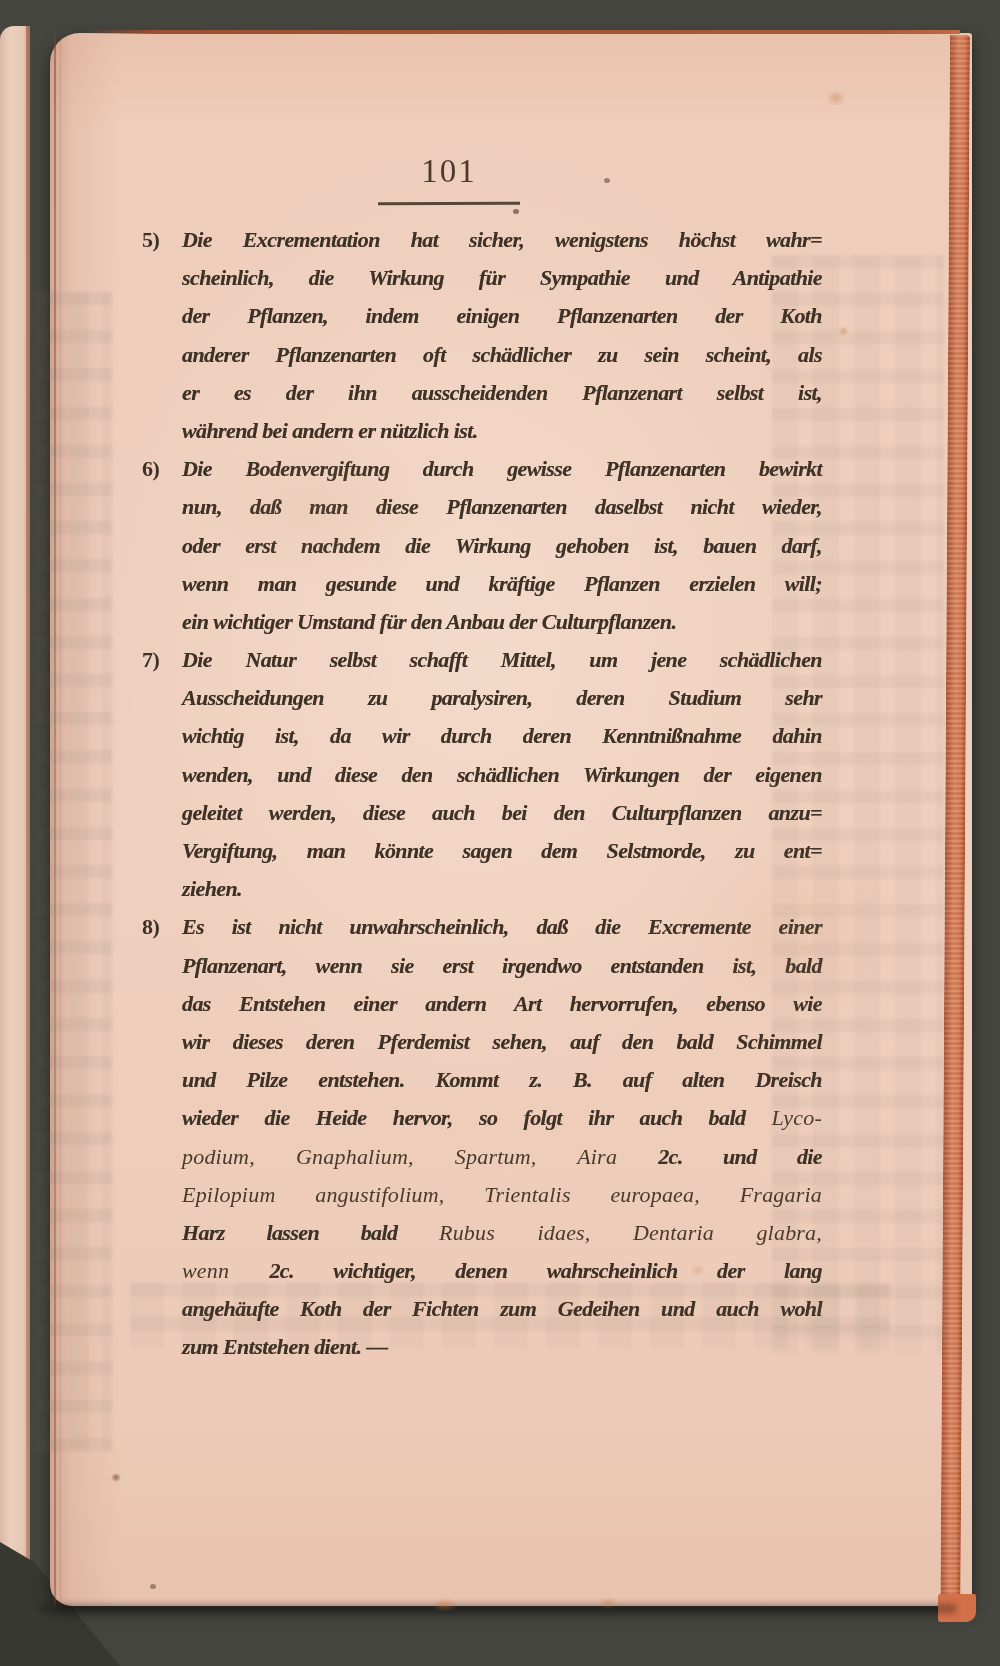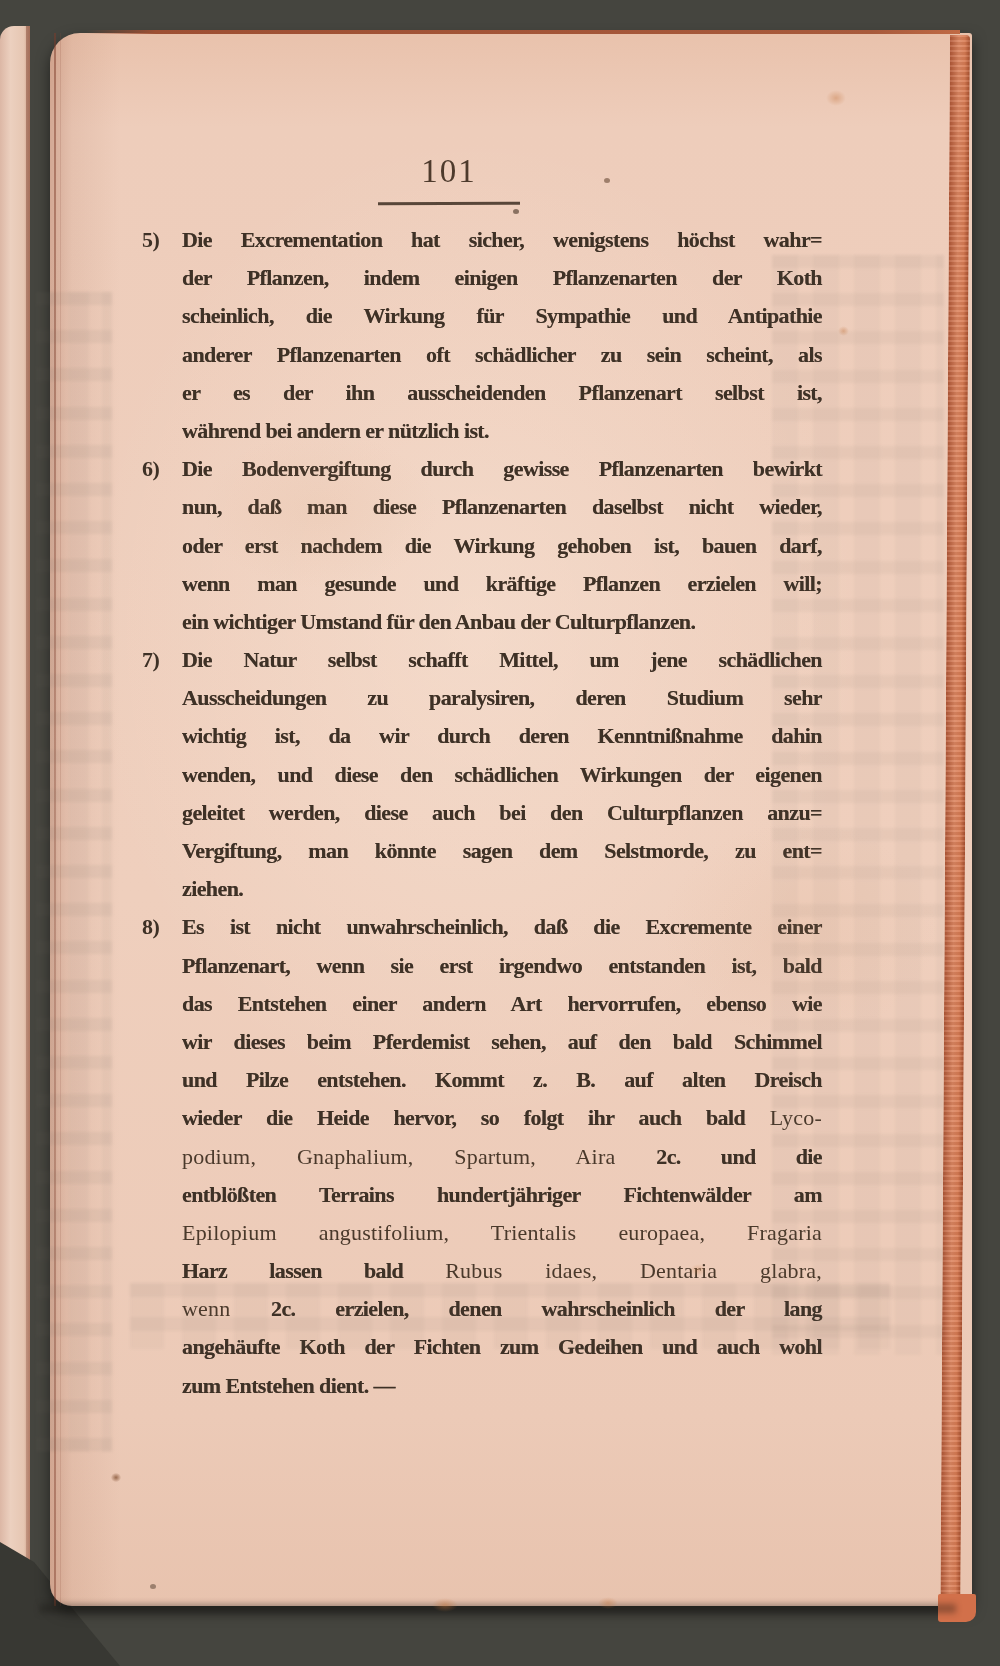--- a/index.html
+++ b/index.html
@@ -43,21 +43,21 @@
     font-size:33px;letter-spacing:2px;color:#4d3a2c;}
   .header-rule{position:absolute;left:328px;top:169px;width:142px;height:3px;background:#584639;
     transform:rotate(-.3deg);}
   
   .textblock{position:absolute;left:92px;top:188px;width:690px;color:#3e3126;}
   .item{display:flex;}
   .marker{width:40px;flex:0 0 40px;font-weight:700;font-size:22px;line-height:38.2px;
     letter-spacing:-.5px;}
   .lines{width:640px;flex:0 0 640px;}
   .line{height:38.2px;line-height:38.2px;font-size:22px;letter-spacing:-.6px;
-    text-align:justify;text-align-last:justify;}
+    text-align:justify;text-align-last:justify;font-style:italic;}
   .line.last{text-align-last:left;}
   .fraktur{font-weight:700;color:#3e3126;text-shadow:0 0 .5px rgba(62,49,38,.55);}
   .antiqua{font-weight:400;color:#4a392b;letter-spacing:.2px;}
   
   .ghost{position:absolute;filter:blur(1.6px);opacity:.55;pointer-events:none;}
   .ghost-left{left:36px;top:292px;width:76px;height:1160px;
     background:repeating-linear-gradient(180deg,rgba(104,96,86,.14) 0 13px,rgba(104,96,86,0) 13px 38.2px),
                repeating-linear-gradient(90deg,rgba(104,96,86,.10) 0 20px,rgba(104,96,86,0) 20px 33px);}
   .ghost-right{left:772px;top:255px;width:172px;height:1100px;opacity:.45;
     background:repeating-linear-gradient(180deg,rgba(104,96,86,.13) 0 13px,rgba(104,96,86,0) 13px 38.2px),
@@ -88,22 +88,22 @@
   <div class="page">
     <div class="crease"></div>
     <div class="crease2"></div>
     <div class="page-number">101</div>
     <div class="header-rule"></div>
     <div class="textblock">
         <div class="item">
           <div class="marker">5)</div>
           <div class="lines">
             <div class="line"><span class="fraktur">Die Excrementation hat sicher, wenigstens höchst wahr=</span></div>
+            <div class="line"><span class="fraktur">scheinlich, die Wirkung für Sympathie und Antipathie</span></div>
             <div class="line"><span class="fraktur">der Pflanzen, indem einigen Pflanzenarten der Koth</span></div>
-            <div class="line"><span class="fraktur">scheinlich, die Wirkung für Sympathie und Antipathie</span></div>
             <div class="line"><span class="fraktur">anderer Pflanzenarten oft schädlicher zu sein scheint, als</span></div>
             <div class="line"><span class="fraktur">er es der ihn ausscheidenden Pflanzenart selbst ist,</span></div>
             <div class="line last"><span class="fraktur">während bei andern er nützlich ist.</span></div>
           </div>
         </div>
         <div class="item">
           <div class="marker">6)</div>
           <div class="lines">
             <div class="line"><span class="fraktur">Die Bodenvergiftung durch gewisse Pflanzenarten bewirkt</span></div>
             <div class="line"><span class="fraktur">nun, daß man diese Pflanzenarten daselbst nicht wieder,</span></div>
@@ -123,28 +123,27 @@
             <div class="line"><span class="fraktur">Vergiftung, man könnte sagen dem Selstmorde, zu ent=</span></div>
             <div class="line last"><span class="fraktur">ziehen.</span></div>
           </div>
         </div>
         <div class="item">
           <div class="marker">8)</div>
           <div class="lines">
             <div class="line"><span class="fraktur">Es ist nicht unwahrscheinlich, daß die Excremente einer</span></div>
             <div class="line"><span class="fraktur">Pflanzenart, wenn sie erst irgendwo entstanden ist, bald</span></div>
             <div class="line"><span class="fraktur">das Entstehen einer andern Art hervorrufen, ebenso wie</span></div>
-            <div class="line"><span class="fraktur">wir dieses beim Pferdemist sehen, auf den bald Schimmel</span></div>
+            <div class="line"><span class="fraktur">wir dieses deren Pferdemist sehen, auf den bald Schimmel</span></div>
             <div class="line"><span class="fraktur">und Pilze entstehen. Kommt z. B. auf alten Dreisch</span></div>
             <div class="line"><span class="fraktur">wieder die Heide hervor, so folgt ihr auch bald </span><span class="antiqua">Lyco-</span></div>
             <div class="line"><span class="antiqua">podium, Gnaphalium, Spartum, Aira </span><span class="fraktur">2c. und die</span></div>
-            <div class="line"><span class="fraktur">entblößten Terrains hundertjähriger Fichtenwälder am</span></div>
             <div class="line"><span class="antiqua">Epilopium angustifolium, Trientalis europaea, Fragaria</span></div>
             <div class="line"><span class="fraktur">Harz lassen bald </span><span class="antiqua">Rubus idaes, Dentaria glabra,</span></div>
-            <div class="line"><span class="antiqua">wenn </span><span class="fraktur">2c. erzielen, denen wahrscheinlich der lang</span></div>
+            <div class="line"><span class="antiqua">wenn </span><span class="fraktur">2c. wichtiger, denen wahrscheinlich der lang</span></div>
             <div class="line"><span class="fraktur">angehäufte Koth der Fichten zum Gedeihen und auch wohl</span></div>
             <div class="line last"><span class="fraktur">zum Entstehen dient. —</span></div>
           </div>
         </div>
       </div>
   </div>
 
   <div class="top-edge-line"></div>
   <div class="fore-edge"></div>
   <div class="bottom-corner-red"></div>

